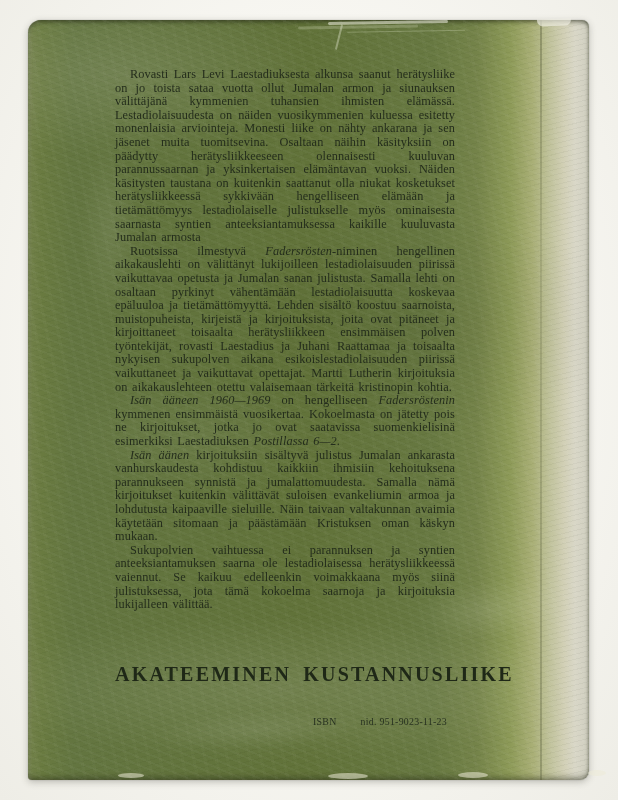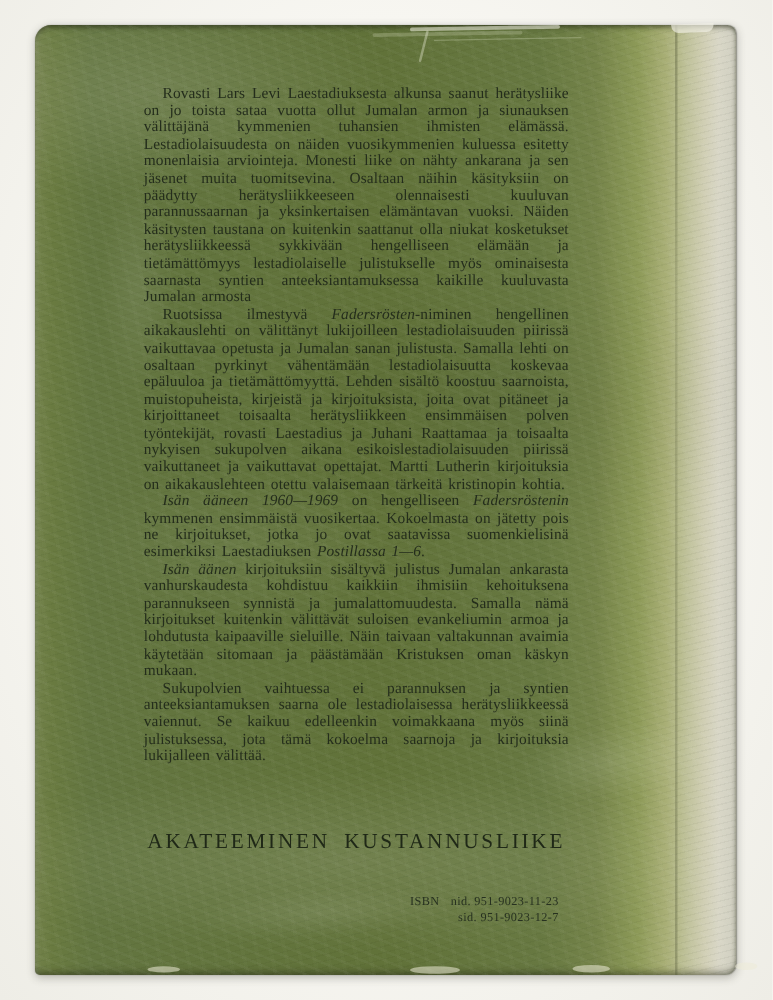--- a/index.html
+++ b/index.html
@@ -85,34 +85,35 @@
     color:#242d1c;
     font-size:12.3px;line-height:13.6px;
     text-align:justify;
     word-spacing:1.4px;letter-spacing:0.1px;
   }
   .text-block p{margin:0;text-indent:15px;}
   .text-block i{}
   .publisher{
     position:absolute;left:87px;top:643px;width:340px;
     text-align:center;color:#1f2817;
-    font-size:17px;letter-spacing:2.2px;word-spacing:5px;
+    font-size:20px;letter-spacing:2.2px;word-spacing:5px;
     white-space:nowrap;
+    font-weight:bold;
   }
   .code{
     position:absolute;left:87px;top:676px;width:340px;
     text-align:right;padding-right:5px;box-sizing:border-box;
     color:#273120;font-size:9.5px;letter-spacing:0.4px;
   }
   .isbn-block{
     position:absolute;left:87px;top:695px;width:340px;
     text-align:right;padding-right:8px;box-sizing:border-box;
     color:#273120;font-size:9.8px;line-height:13px;letter-spacing:0.3px;
   }
-  .isbn-label{margin-right:9px;}
+  .isbn-label{margin-right:24px;}
 </style>
 </head>
 <body>
 
 <div class="scene">
   <div class="cover">
     <div class="texture"></div>
     <div class="scuff s1"></div>
     <div class="scuff s2"></div>
     <div class="scuff s3"></div>
@@ -121,30 +122,27 @@
     <div class="crease-top"></div>
     <div class="chip-corner"></div>
     <div class="chip-bottom b1"></div>
     <div class="chip-bottom b2"></div>
     <div class="chip-bottom b3"></div>
     <div class="chip-bottom b4"></div>
 
     <div class="text-block">
         <p><span>Rovasti Lars Levi Laestadiuksesta alkunsa saanut herätysliike on jo toista sataa vuotta ollut Jumalan armon ja siunauksen välittäjänä kymmenien tuhansien ihmisten elämässä. Lestadiolaisuudesta on näiden vuosikymmenien kuluessa esitetty monenlaisia arviointeja. Monesti liike on nähty ankarana ja sen jäsenet muita tuomitsevina. Osaltaan näihin käsityksiin on päädytty herätysliikkeeseen olennaisesti kuuluvan parannussaarnan ja yksinkertaisen elämäntavan vuoksi. Näiden käsitysten taustana on kuitenkin saattanut olla niukat kosketukset herätysliikkeessä sykkivään hengelliseen elämään ja tietämättömyys lestadiolaiselle julistukselle myös ominaisesta saarnasta syntien anteeksiantamuksessa kaikille kuuluvasta Jumalan armosta</span></p>
         <p><span>Ruotsissa ilmestyvä </span><i>Fadersrösten</i><span>-niminen hengellinen aikakauslehti on välittänyt lukijoilleen lestadiolaisuuden piirissä vaikuttavaa opetusta ja Jumalan sanan julistusta. Samalla lehti on osaltaan pyrkinyt vähentämään lestadiolaisuutta koskevaa epäluuloa ja tietämättömyyttä. Lehden sisältö koostuu saarnoista, muistopuheista, kirjeistä ja kirjoituksista, joita ovat pitäneet ja kirjoittaneet toisaalta herätysliikkeen ensimmäisen polven työntekijät, rovasti Laestadius ja Juhani Raattamaa ja toisaalta nykyisen sukupolven aikana esikoislestadiolaisuuden piirissä vaikuttaneet ja vaikuttavat opettajat. Martti Lutherin kirjoituksia on aikakauslehteen otettu valaisemaan tärkeitä kristinopin kohtia.</span></p>
-        <p><i>Isän ääneen 1960—1969</i><span> on hengelliseen </span><i>Fadersröstenin</i><span> kymmenen ensimmäistä vuosikertaa. Kokoelmasta on jätetty pois ne kirjoitukset, jotka jo ovat saatavissa suomenkielisinä esimerkiksi Laestadiuksen </span><i>Postillassa 1—6</i><span>.</span></p>
+        <p><i>Isän ääneen 1960—1969</i><span> on hengelliseen </span><i>Fadersröstenin</i><span> kymmenen ensimmäistä vuosikertaa. Kokoelmasta on jätetty pois ne kirjoitukset, jotka jo ovat saatavissa suomenkielisinä esimerkiksi Laestadiuksen </span><i>Postillassa 6—2</i><span>.</span></p>
         <p><i>Isän äänen</i><span> kirjoituksiin sisältyvä julistus Jumalan ankarasta vanhurskaudesta kohdistuu kaikkiin ihmisiin kehoituksena parannukseen synnistä ja jumalattomuudesta. Samalla nämä kirjoitukset kuitenkin välittävät suloisen evankeliumin armoa ja lohdutusta kaipaaville sieluille. Näin taivaan valtakunnan avaimia käytetään sitomaan ja päästämään Kristuksen oman käskyn mukaan.</span></p>
         <p><span>Sukupolvien vaihtuessa ei parannuksen ja syntien anteeksiantamuksen saarna ole lestadiolaisessa herätysliikkeessä vaiennut. Se kaikuu edelleenkin voimakkaana myös siinä julistuksessa, jota tämä kokoelma saarnoja ja kirjoituksia lukijalleen välittää.</span></p>
       </div>
 
     <div class="publisher">AKATEEMINEN KUSTANNUSLIIKE</div>
 
 
     <div class="isbn-block">
       <div>
         <span class="isbn-label">ISBN</span><span>nid. 951-9023-11-23</span>
       </div>
-      <div>
-        <span>sid. 951-9023-12-7</span>
-      </div>
     </div>
   </div>
 </div>
 
 </body></html>

